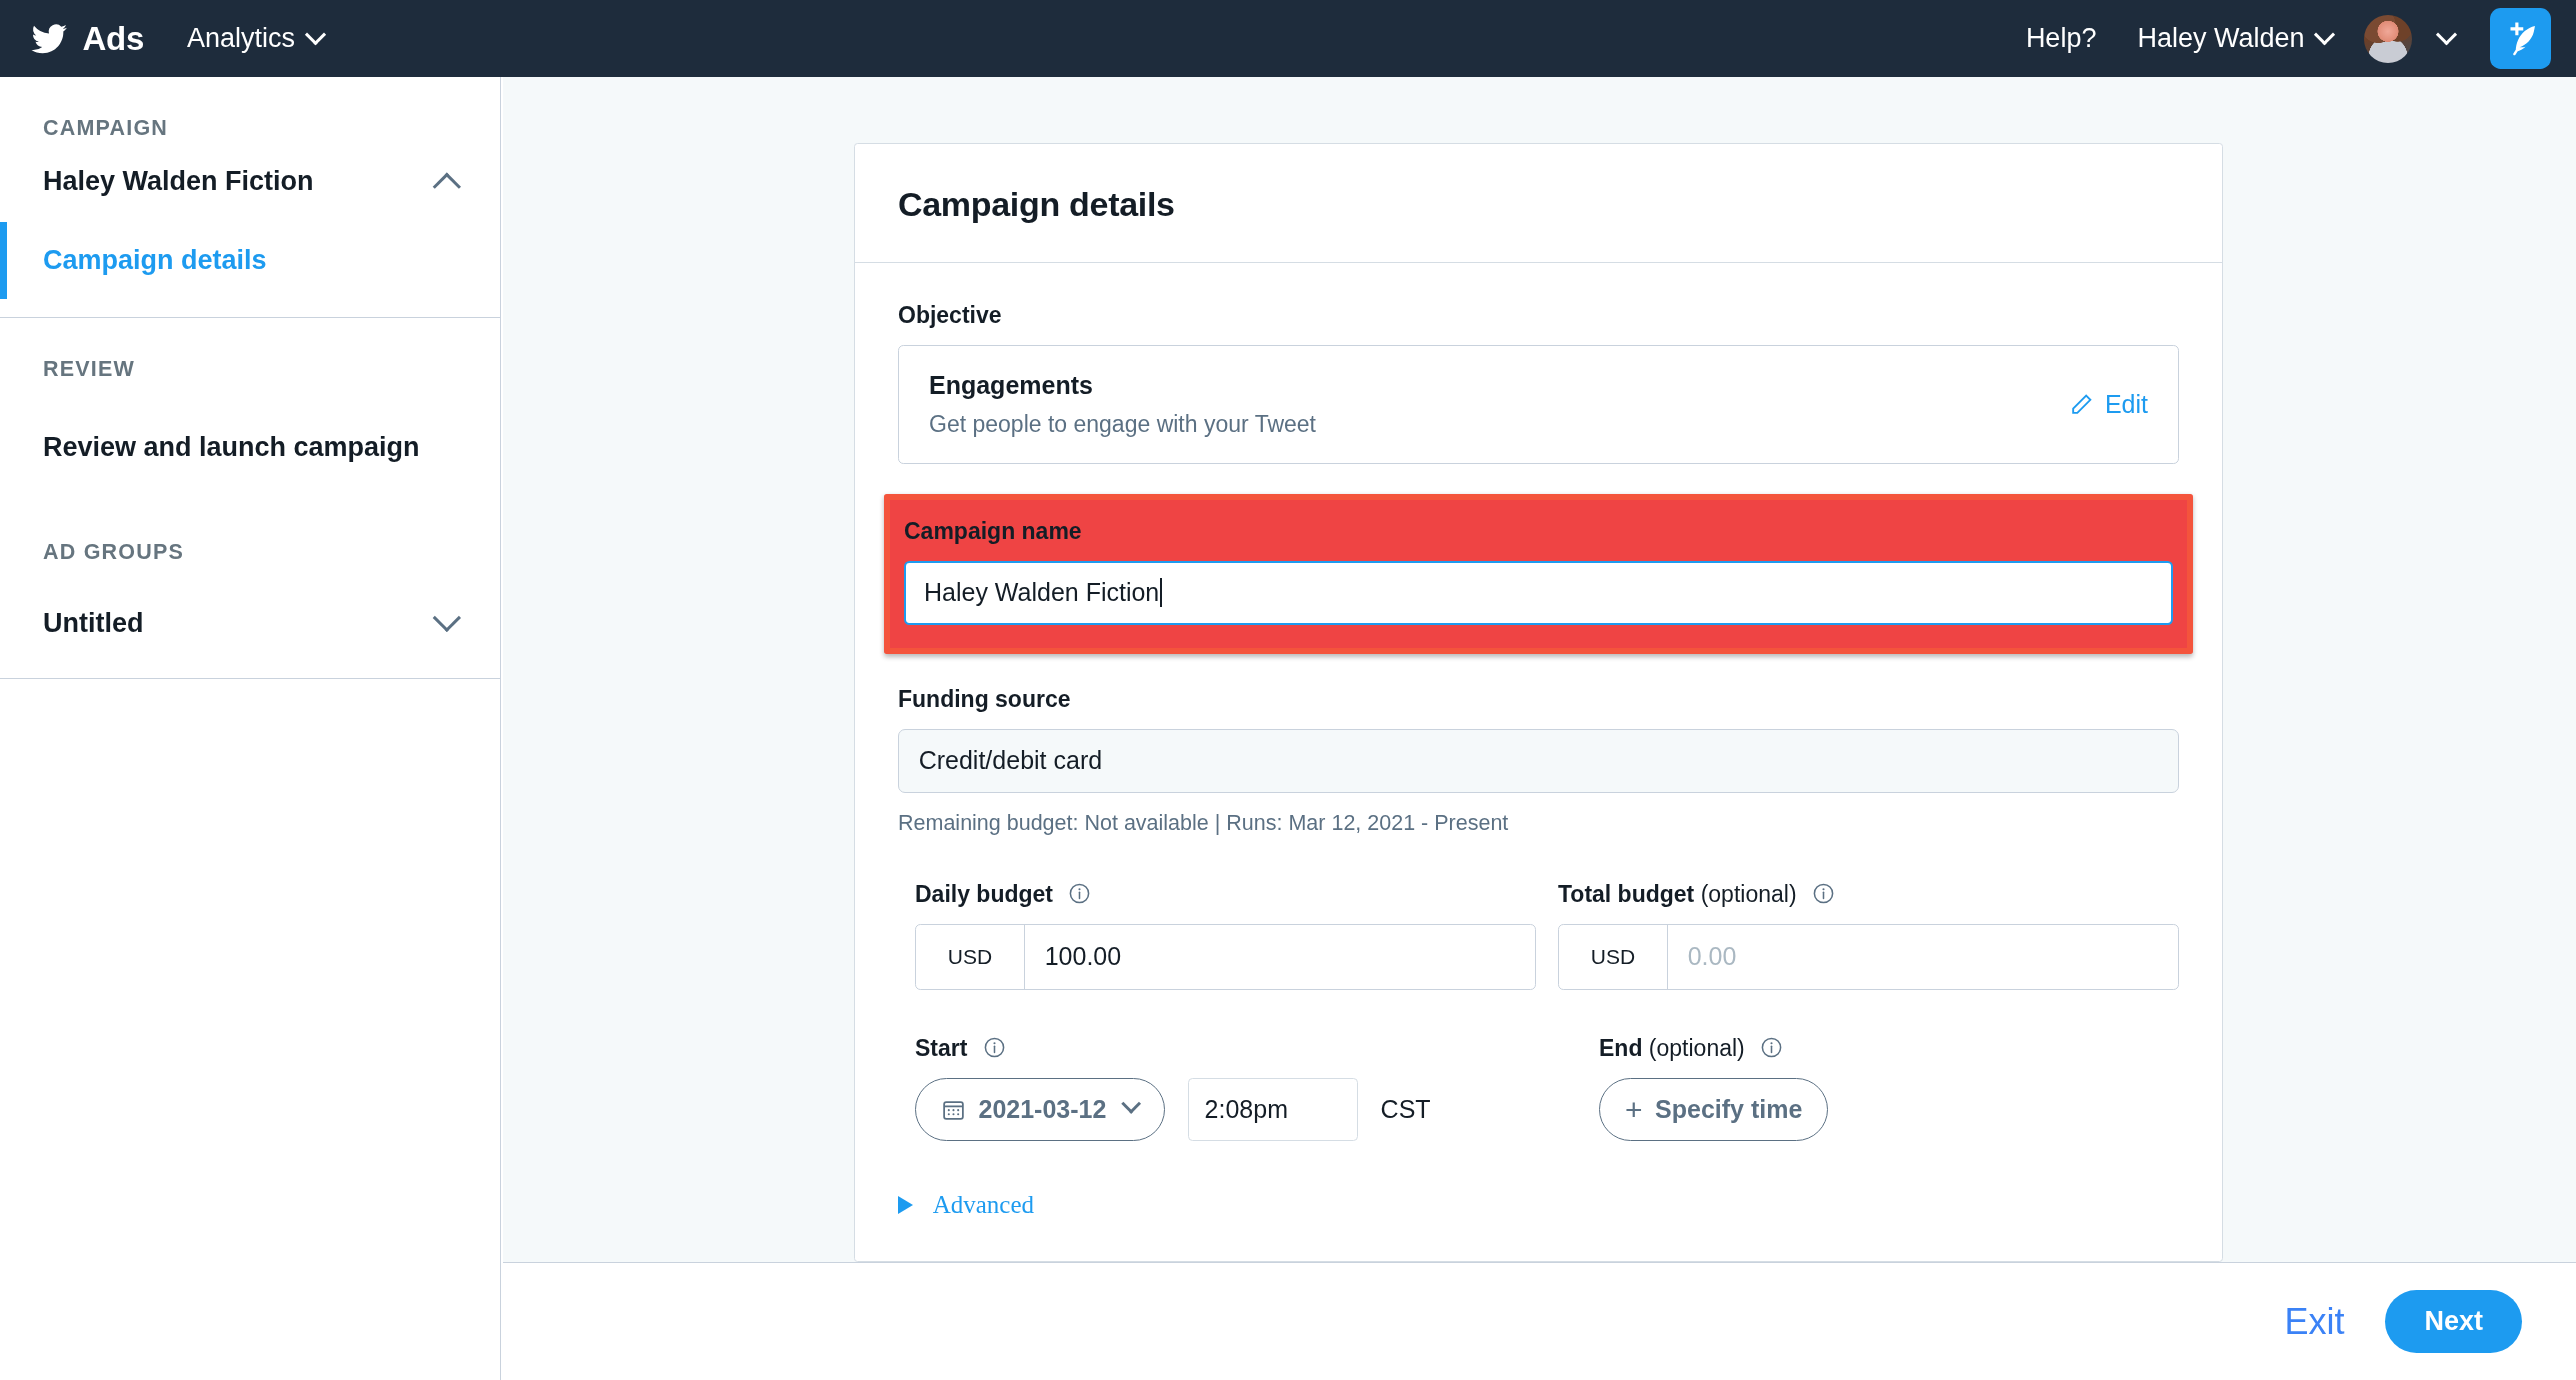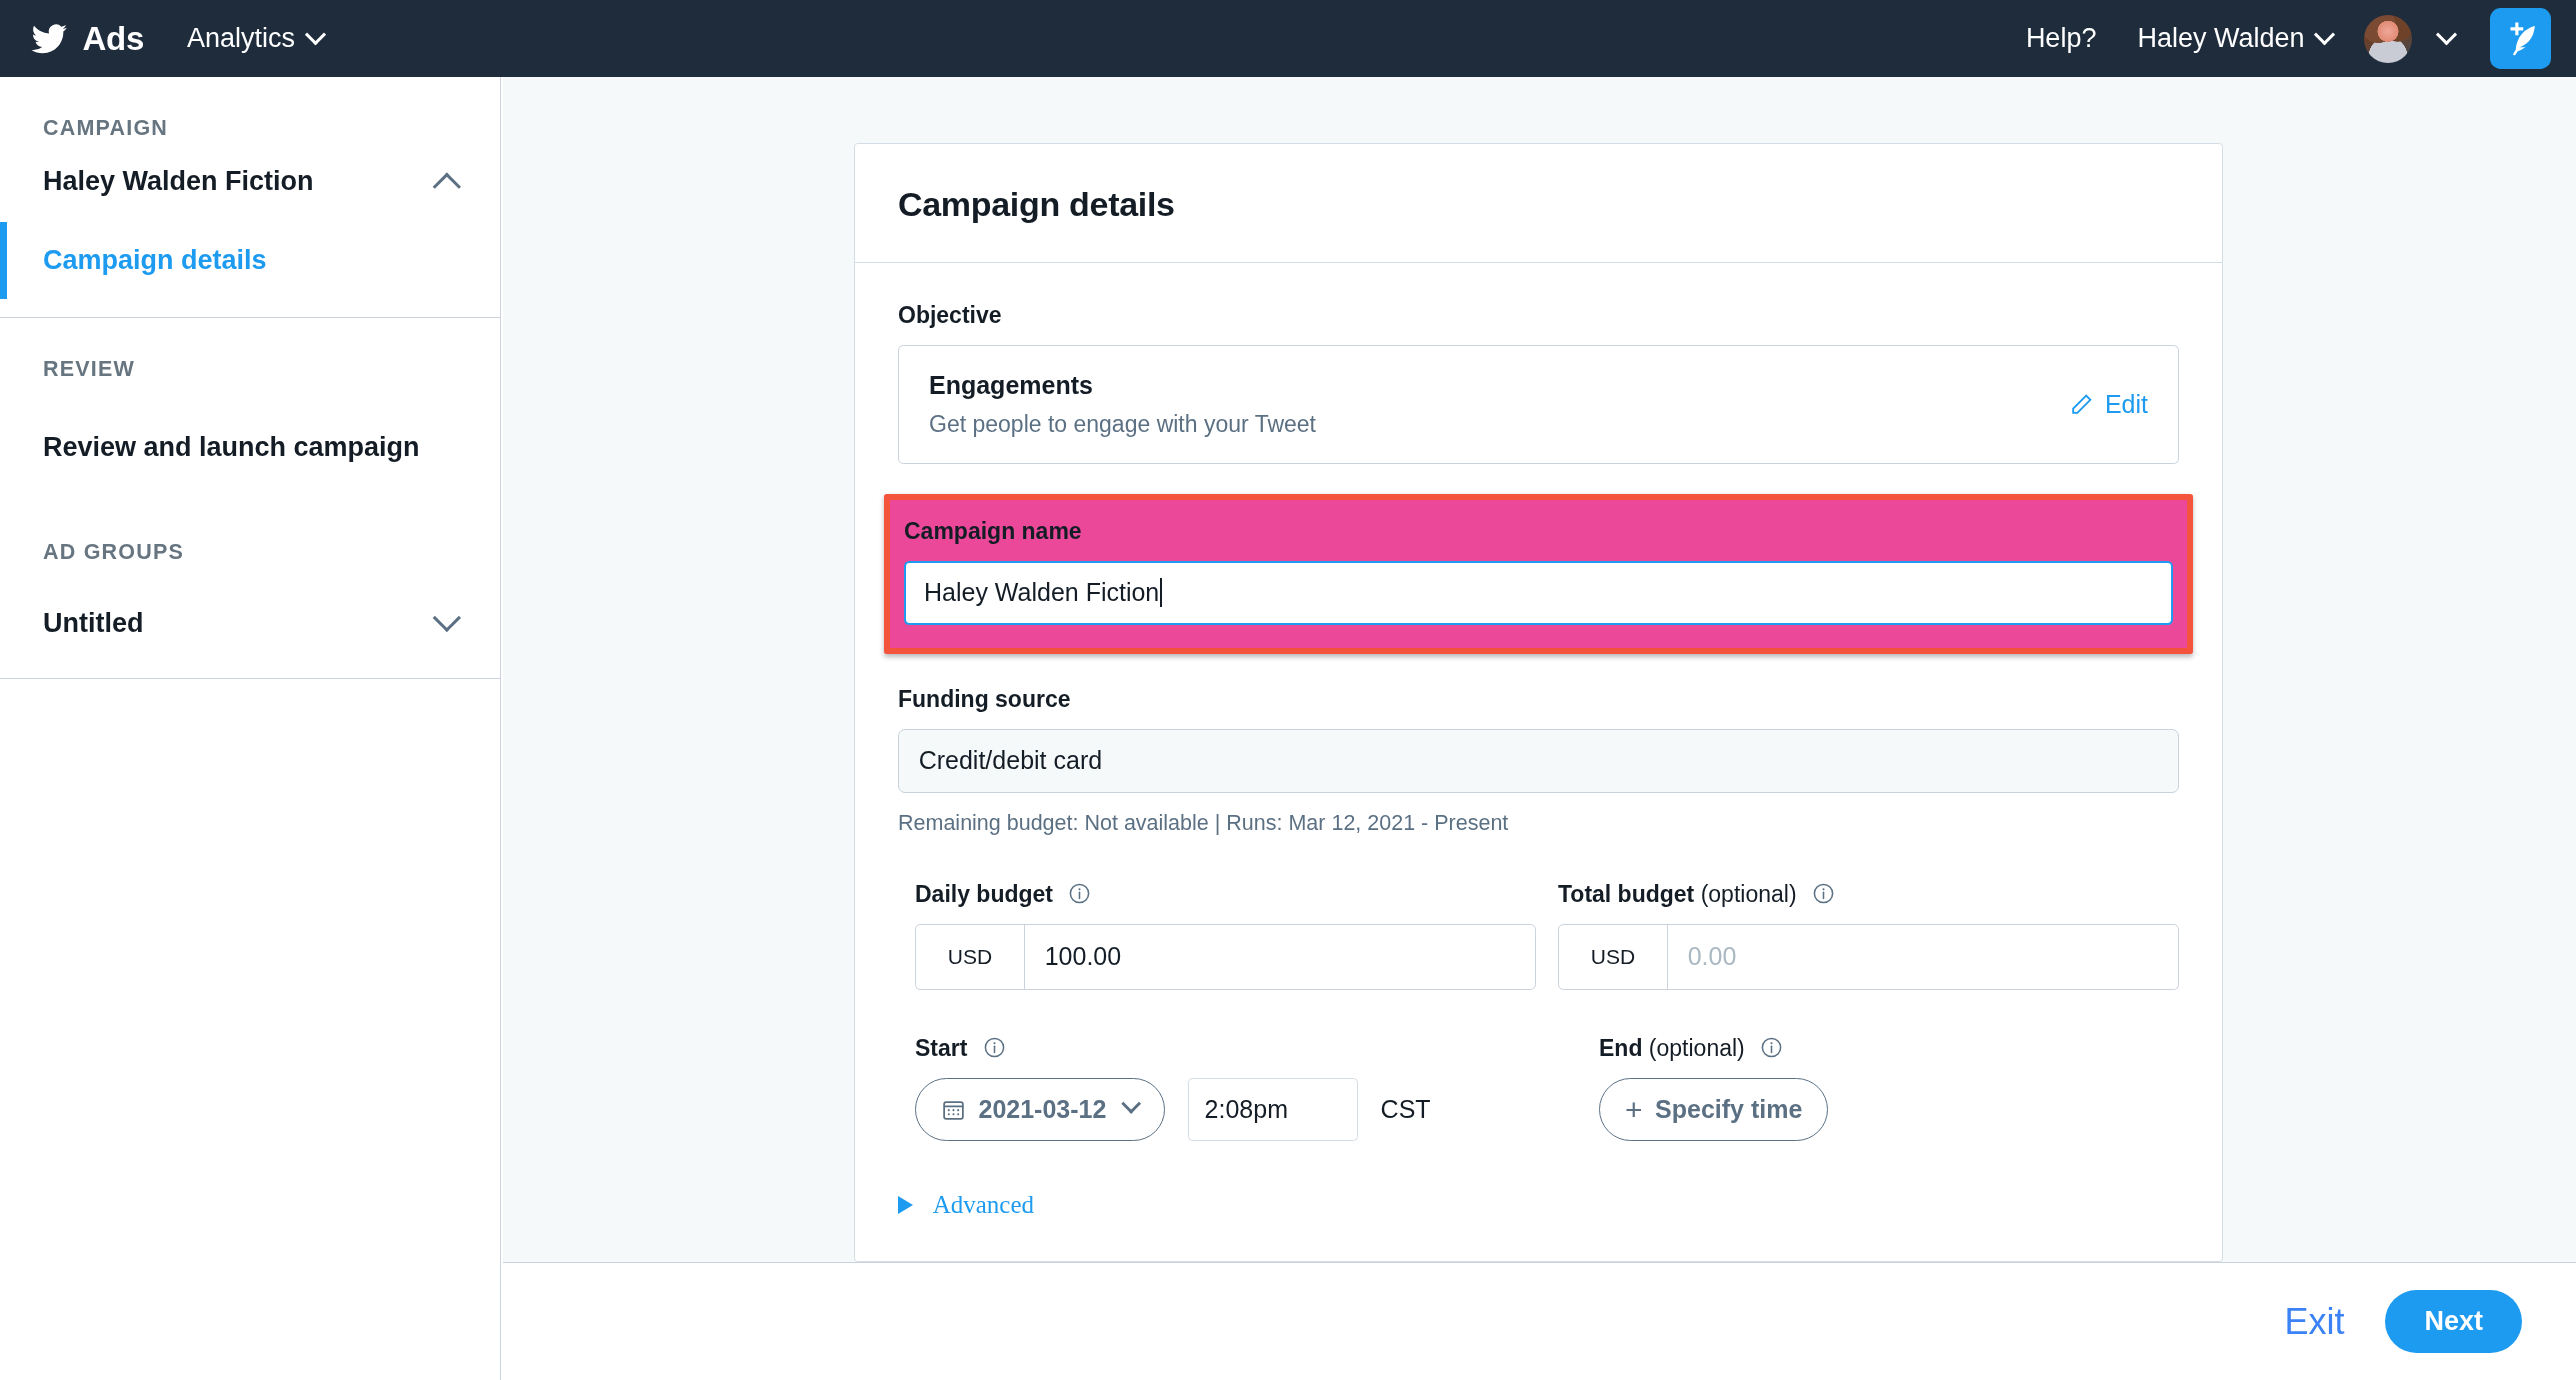--- a/index.html
+++ b/index.html
@@ -155,21 +155,21 @@
   }
 
   
   .highlight-wrap {
     position: relative;
     margin: 30px -14.3px 0 -14.3px;
     border: 6.3px solid #f4543c;
     border-radius: 2.7px;
     padding: 18px 14.3px 23px 14.3px;
     box-shadow: 0 2.7px 5.4px rgba(0,0,0,0.28);
-    background: #ec4899;
+    background: #ef4444;
   }
   .caret-bar {
     display: inline-block; width: 1.8px; height: 29px;
     background: #141d26; vertical-align: -5.4px;
     margin-left: 0.9px;
   }
   .faux-input {
     width: 100%; height: 64px;
     border: 2.7px solid #1d9bf0; border-radius: 5.4px;
     font-size: 25px; color: #141d26;

